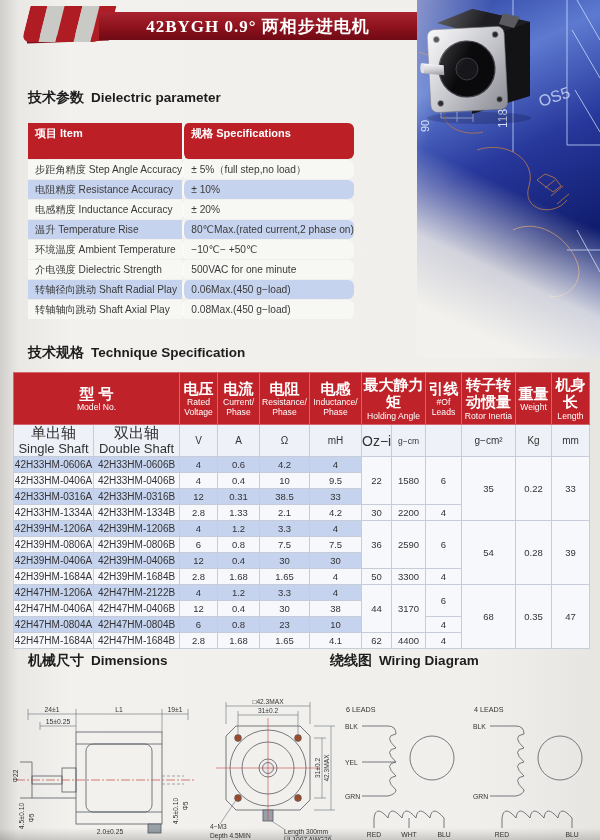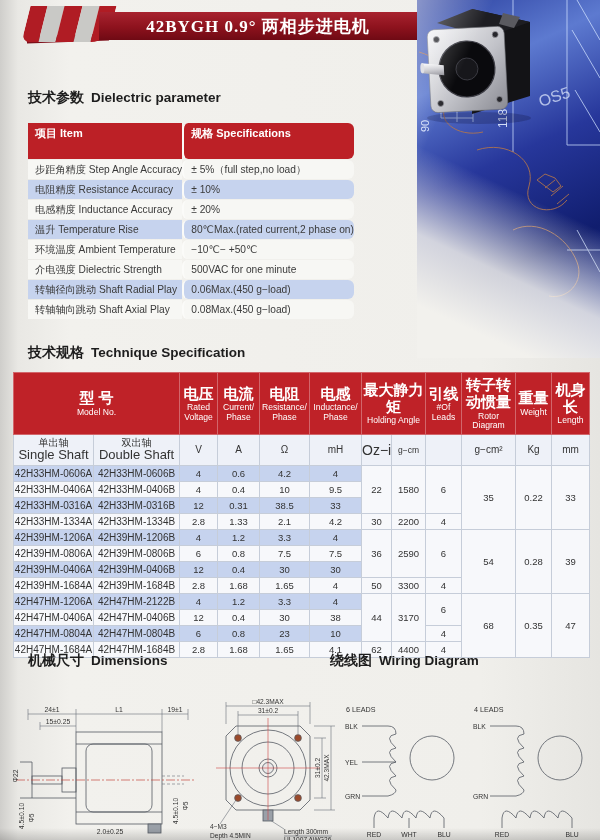--- a/index.html
+++ b/index.html
@@ -44,21 +44,21 @@
   .ptable th.pspec,.ptable td.pspec{border-left:2px solid #fbfbf9;border-radius:6px;}
   .ptable col.c1{width:53%;} .ptable col.c2{width:47%;}
 
   
   .stable{position:absolute;left:13px;top:372px;width:576px;border-collapse:collapse;table-layout:fixed;}
   .stable th,.stable td{border:1px solid #c6cdd9;text-align:center;padding:0;overflow:hidden;}
   .stable thead tr.red th{background:#bf2228;color:#fff;border:1px solid #d2666b;padding:3px 1px;vertical-align:middle;}
   .red .zh{display:block;font-size:15px;font-weight:bold;line-height:1.15;}
   .red .en{display:block;font-size:8.6px;font-weight:normal;line-height:1.12;margin-top:1px;}
   .stable tr.units th{background:#eef1f8;color:#333;font-weight:normal;font-size:10px;height:30px;vertical-align:middle;}
-  .units .zh2{display:block;font-size:10px;line-height:1.1;}
+  .units .zh2{display:block;font-size:15px;line-height:1.1;}
   .units .en2{display:block;font-size:13px;line-height:1.1;}
   .stable tbody td{height:15px;line-height:15px;font-size:9.5px;background:#f7f8fb;white-space:nowrap;}
   .stable tbody td.model{font-size:10px;}
   .stable tbody tr.shade td.base{background:#c6d3ee;}
   .stable tbody td.merged{background:#f7f8fb;}
   .stable tbody tr.sep td{border-top:1.5px solid #7d8698;}
 
   
   .draw{position:absolute;}
   .draw text{fill:#333;font-family:"Liberation Sans","DejaVu Sans",sans-serif;}
@@ -243,21 +243,21 @@
         <th colspan="2">
             <span class="zh">最大静力矩</span>
             <span class="en">Holding Angle</span>
           </th>
         <th>
             <span class="zh">引线</span>
             <span class="en">#Of Leads</span>
           </th>
         <th>
             <span class="zh">转子转动惯量</span>
-            <span class="en">Rotor Diagram</span>
+            <span class="en">Rotor Inertia</span>
           </th>
         <th>
             <span class="zh">重量</span>
             <span class="en">Weight</span>
           </th>
         <th>
             <span class="zh">机身长</span>
             <span class="en">Length</span>
           </th>
       </tr>

